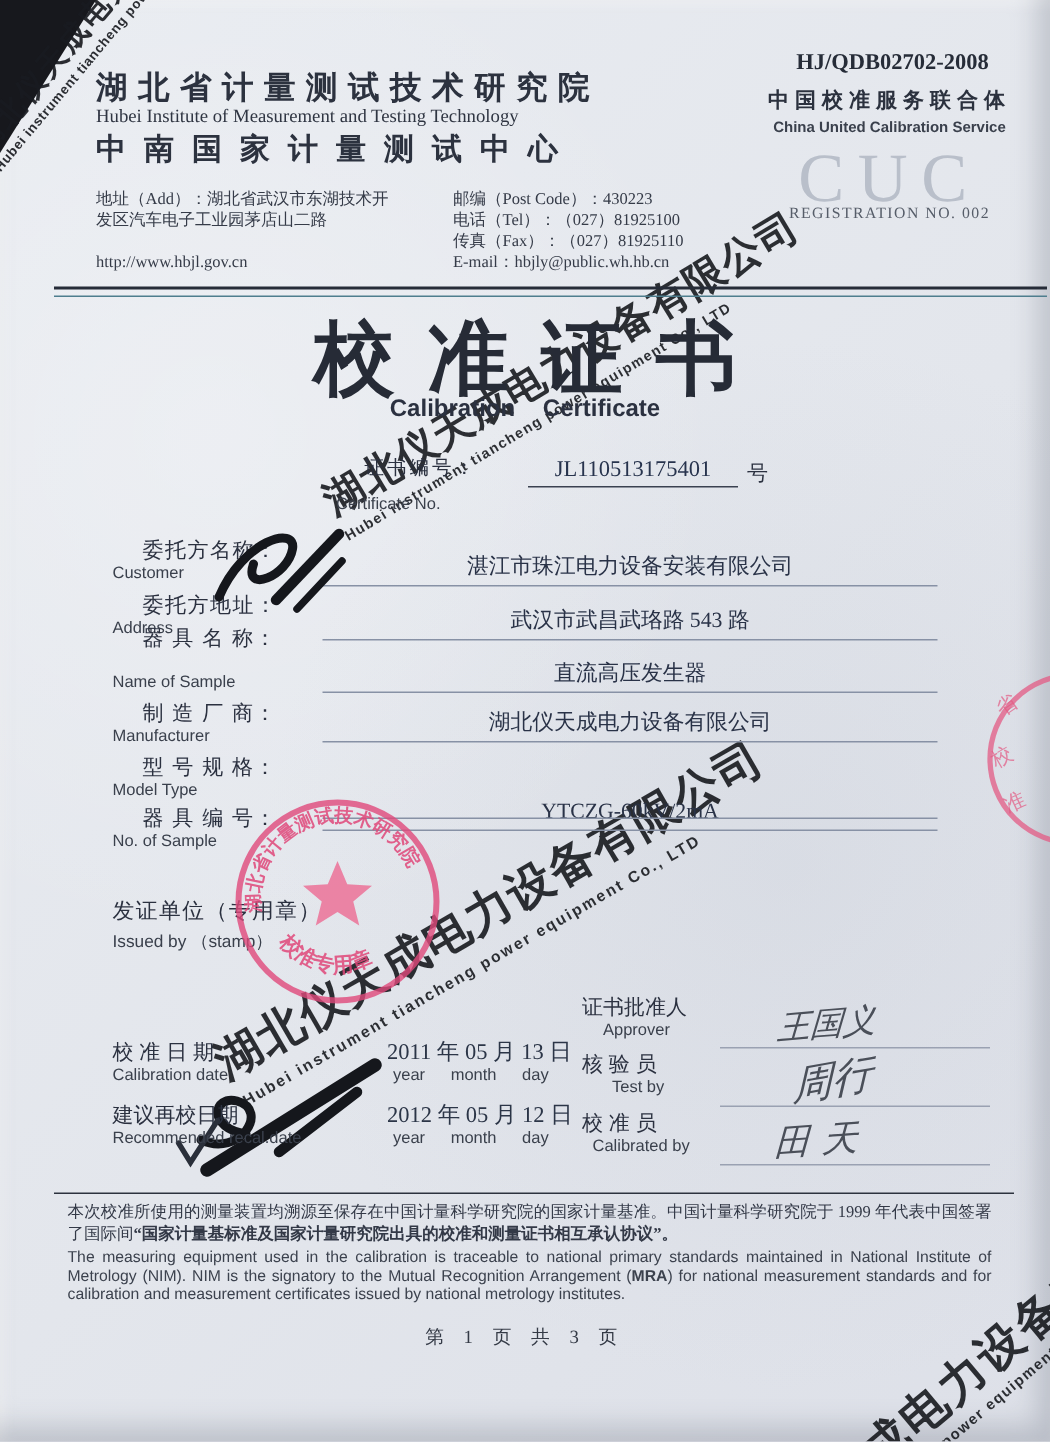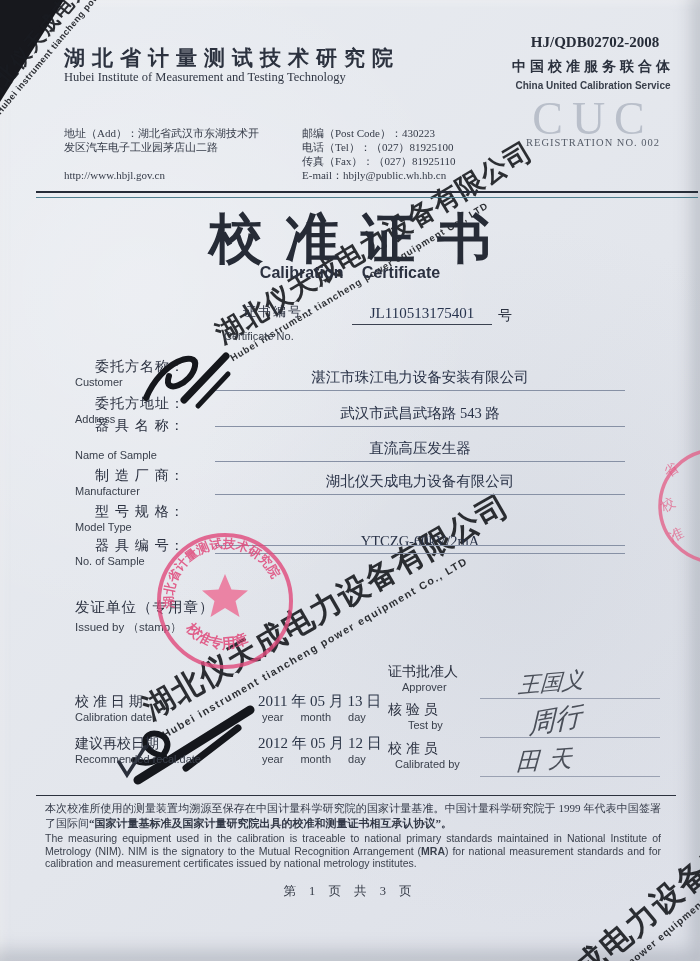--- a/index.html
+++ b/index.html
@@ -98,20 +98,21 @@
   <div class="wm wm-tle">Hubei instrument tiancheng power equipment Co., LTD</div>
   <div class="wm wm1">湖北仪天成电力设备有限公司</div>
   <div class="wm wm1e">Hubei instrument tiancheng power equipment Co., LTD</div>
   <div class="wm wm2">湖北仪天成电力设备有限公司</div>
   <div class="wm wm2e">Hubei instrument tiancheng power equipment Co., LTD</div>
   <div class="wm wm-br">湖北仪天成电力设备有限公司</div>
   <div class="wm wm-bre">Hubei instrument tiancheng power equipment Co., LTD</div>
 
   <div class="abs org-cn">湖北省计量测试技术研究院</div>
   <div class="abs org-en">Hubei Institute of Measurement and Testing Technology</div>
+  <div class="abs center-cn">中南国家计量测试中心</div>
   <div class="abs contact">
     <div class="col-l">
       <div class="row">地址（Add）：湖北省武汉市东湖技术开</div>
       <div class="row">发区汽车电子工业园茅店山二路</div>
       <div class="row website">http://www.hbjl.gov.cn</div>
     </div>
     <div class="col-r">
       <div class="row">邮编（Post Code）：430223</div>
       <div class="row">电话（Tel）：（027）81925100</div>
       <div class="row">传真（Fax）：（027）81925110</div>

